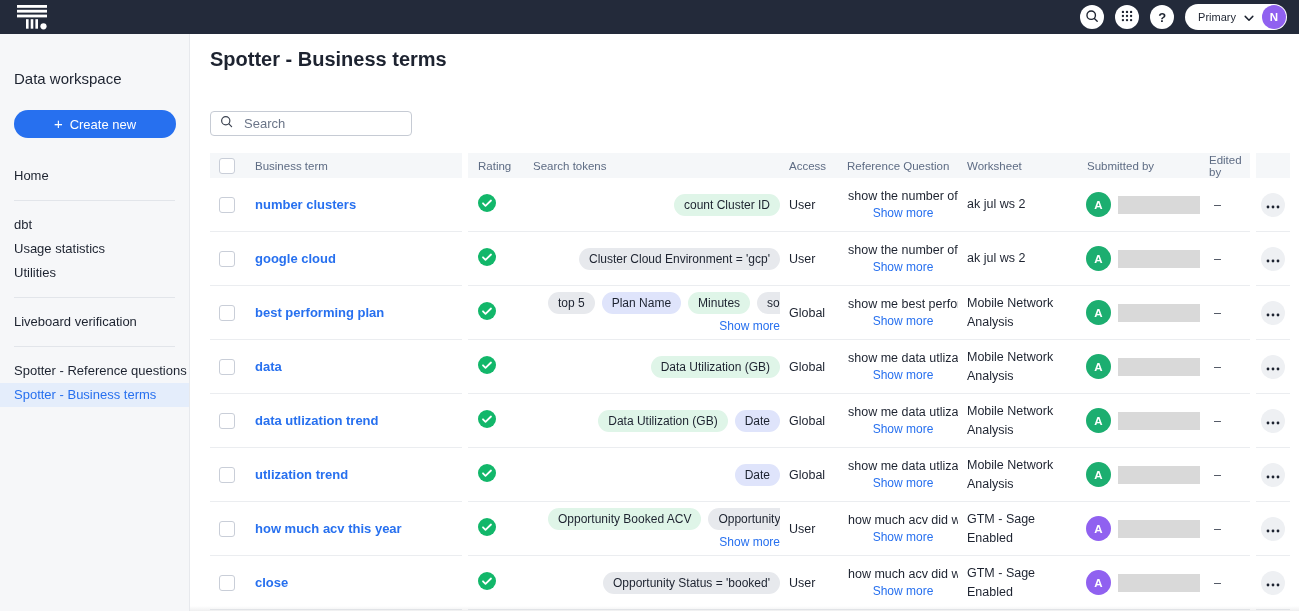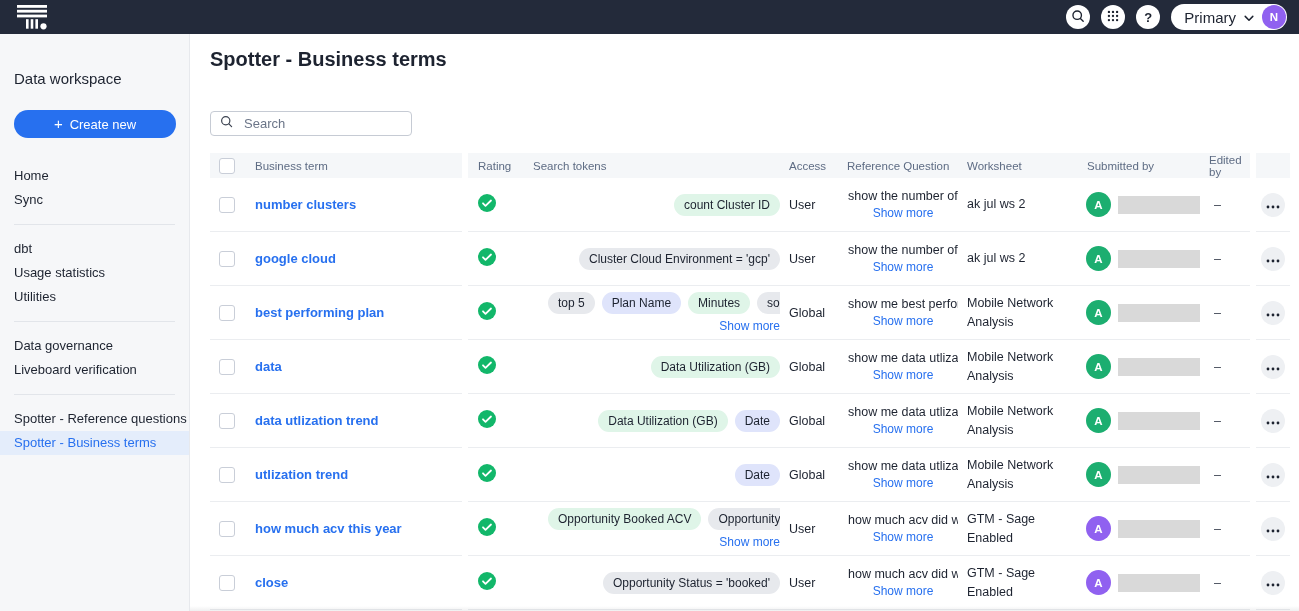--- a/index.html
+++ b/index.html
@@ -17,21 +17,21 @@
   .topbar{position:absolute;left:0;top:0;right:0;height:34px;background:var(--topbar);
           display:flex;align-items:center;padding:0 12px 0 16px}
   .logo{display:flex;align-items:center}
   .topbar .spacer{flex:1}
   .circle-btn{width:24px;height:24px;border-radius:50%;background:#fff;border:none;
               display:flex;align-items:center;justify-content:center;margin-left:11px;
               font-family:inherit;cursor:pointer;padding:0}
   .help-q{font-size:13px;font-weight:bold;color:var(--txt);line-height:1}
   .org-pill{height:26px;border-radius:14px;background:#fff;border:none;display:flex;align-items:center;
             padding:1px 1px 1px 13px;margin-left:11px;gap:8px;font-family:inherit;cursor:pointer}
-  .org-label{font-size:15px;color:var(--txt)}
+  .org-label{font-size:11px;color:var(--txt)}
   .avatar-top{width:24px;height:24px;border-radius:50%;background:var(--avpurple);color:#fff;
               font-size:11.5px;font-weight:bold;display:flex;align-items:center;justify-content:center}
 
   
   .sidebar{position:absolute;left:0;top:34px;bottom:0;width:190px;background:var(--sidebar);
            border-right:1px solid #E7E9ED}
   .sidebar-title{margin:36px 0 0 14px;font-size:15px;font-weight:400}
   .create-btn{margin:23px 14px 0;width:162px;height:28px;border:none;border-radius:15px;
               background:var(--accent);color:#fff;font-size:13px;font-family:inherit;
               display:flex;align-items:center;justify-content:center;gap:7px;cursor:pointer}
@@ -144,27 +144,25 @@
 </header>
 
 <aside class="sidebar">
   <div class="sidebar-title">Data workspace</div>
   <button class="create-btn">
     <span class="plus">+</span>
     <span>Create new</span>
   </button>
   <nav class="nav" id="sidebar-nav">
       <div class="nav-item">Home</div>
-      <div class="nav-item">Sync</div>
       <div class="divider"></div>
       <div class="nav-item">dbt</div>
       <div class="nav-item">Usage statistics</div>
       <div class="nav-item">Utilities</div>
       <div class="divider"></div>
-      <div class="nav-item">Data governance</div>
       <div class="nav-item">Liveboard verification</div>
       <div class="divider"></div>
       <div class="nav-item">Spotter - Reference questions</div>
       <div class="nav-item selected">Spotter - Business terms</div>
     </nav>
 </aside>
 
 <main class="main">
   <h1 class="page-title">Spotter - Business terms</h1>
 

